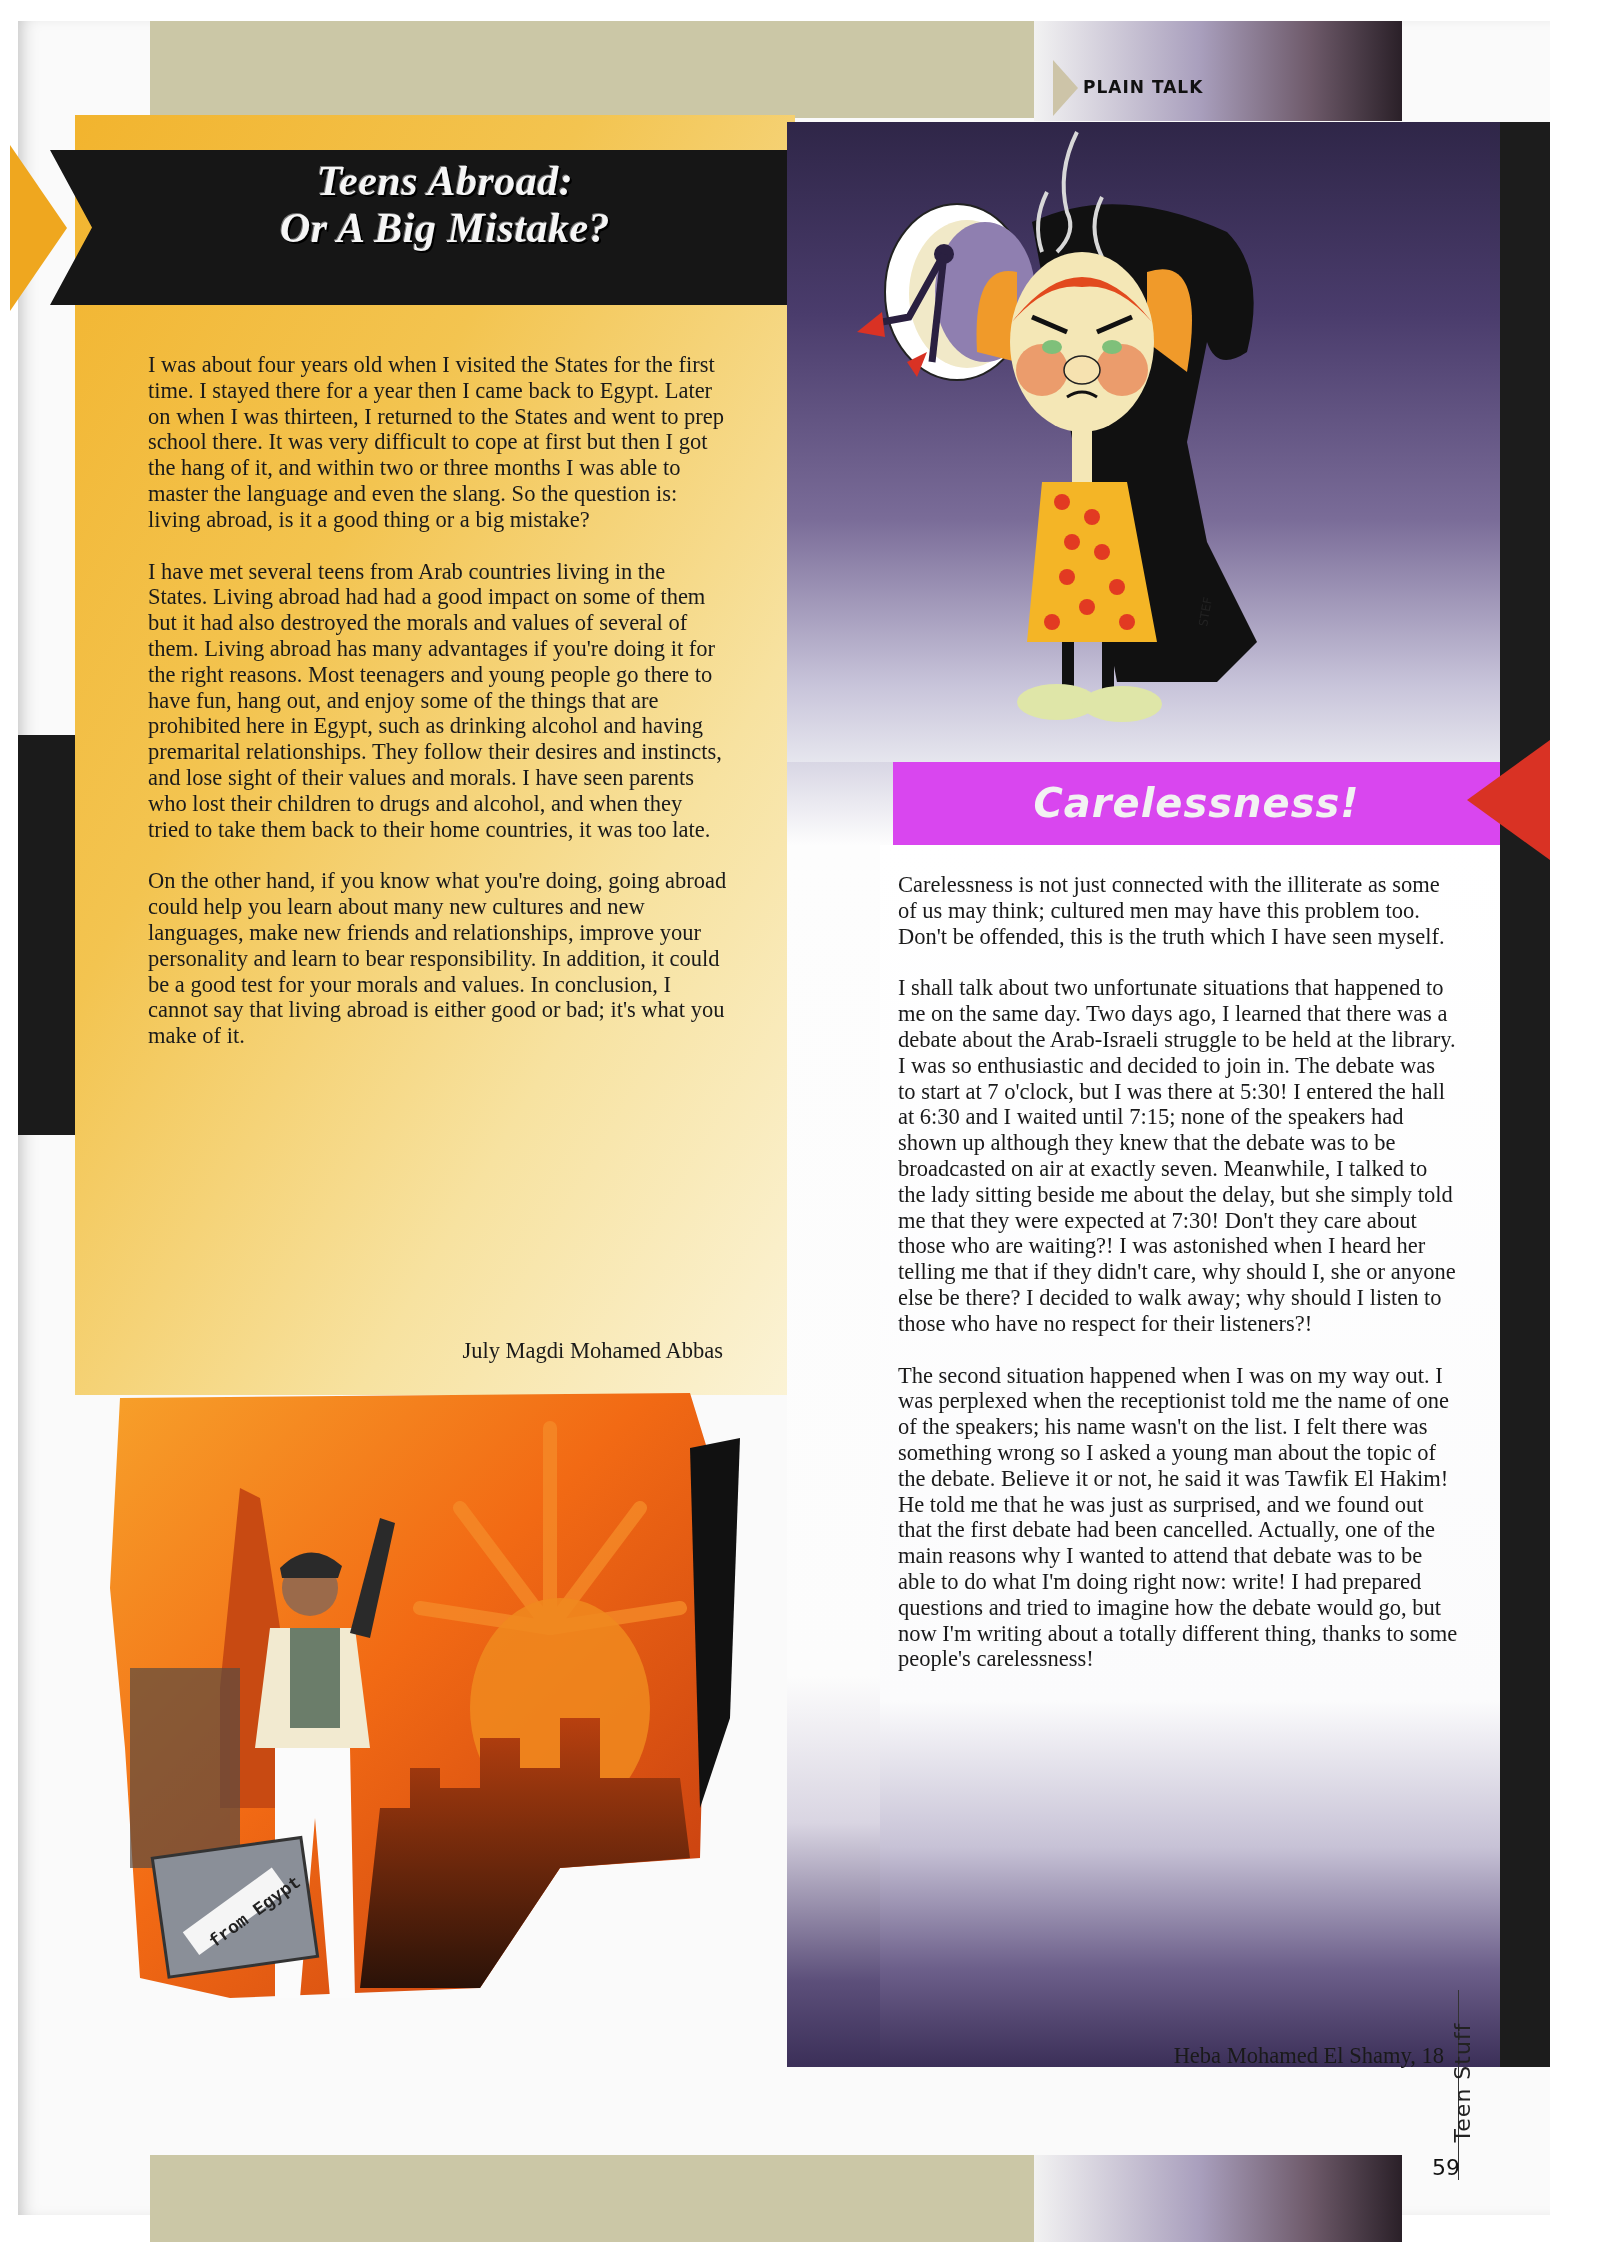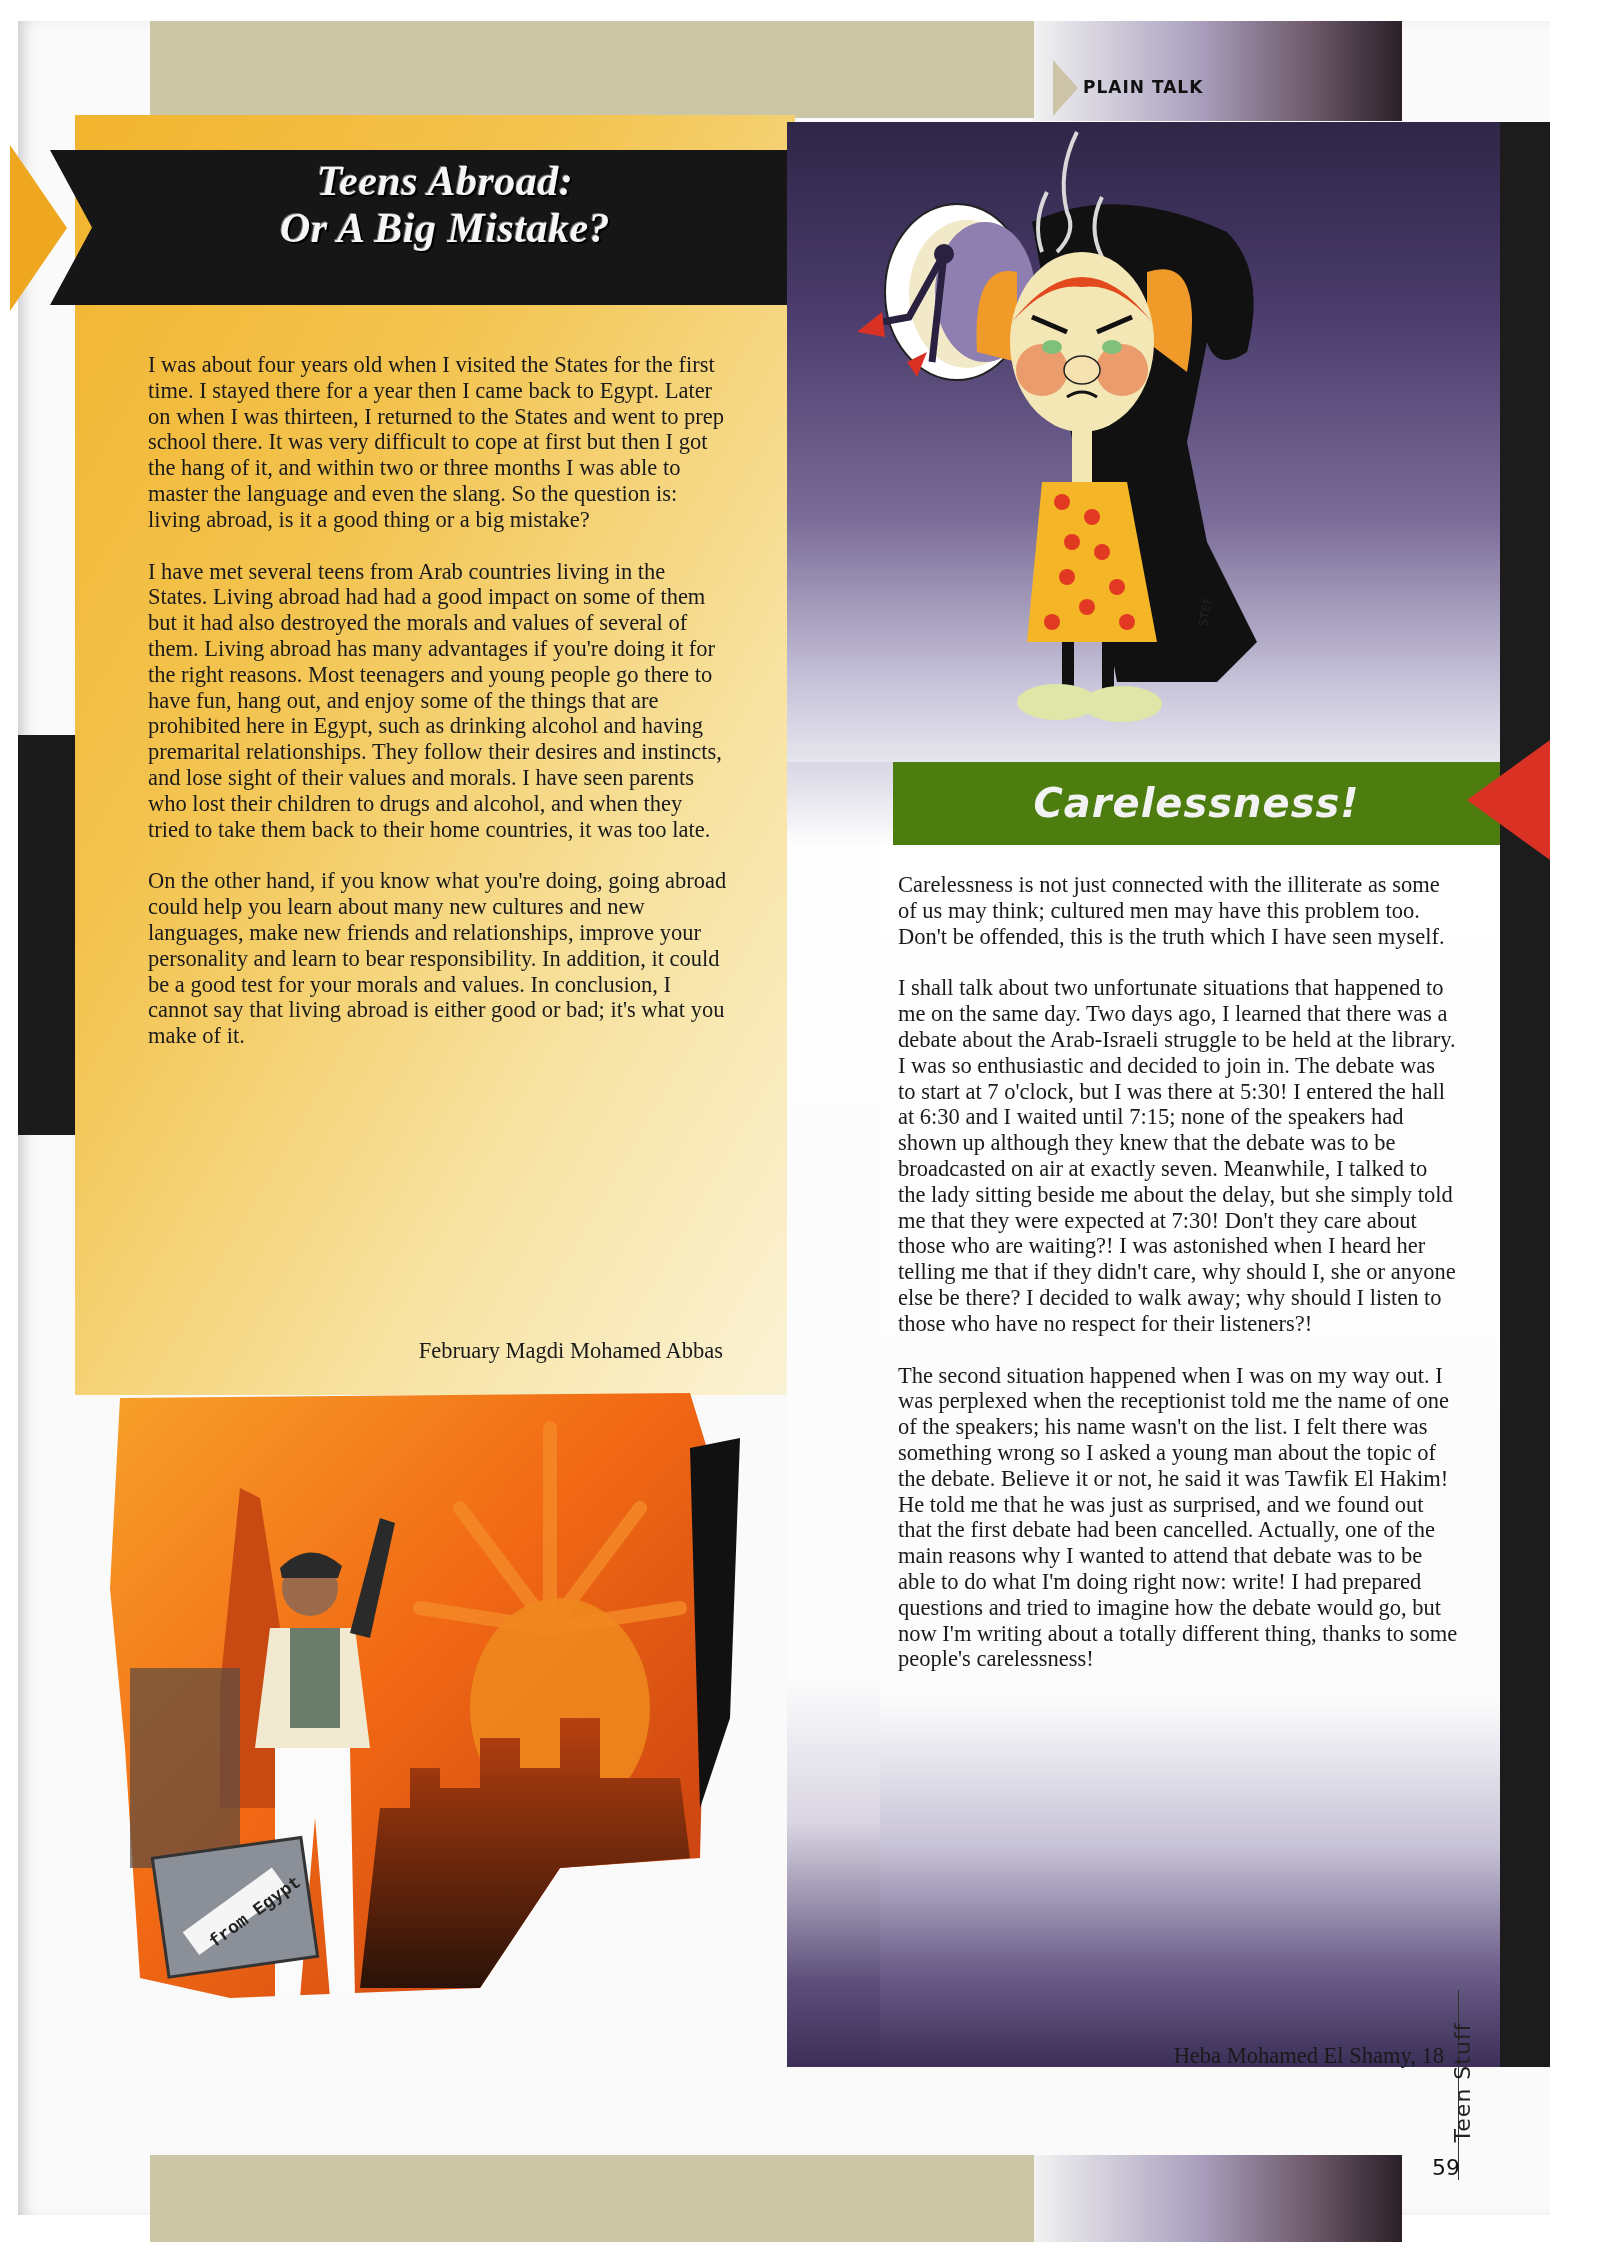--- a/index.html
+++ b/index.html
@@ -52,21 +52,21 @@
   .plain-talk .tri { position: absolute; left: 0; top: 0; width: 0; height: 0;
     border-top: 28px solid transparent; border-bottom: 28px solid transparent;
     border-left: 25px solid #cdc4a8; }
   .plain-talk .label { position: absolute; left: 30px; top: 17px; font-family: "DejaVu Sans", sans-serif;
     font-weight: bold; font-size: 17px; letter-spacing: 1px; color: #111; }
 
   .right-illus { left: 787px; top: 122px; width: 713px; height: 640px;
     background: linear-gradient(180deg, #2f2648 0%, #4a3c6c 30%, #7a6c98 62%, #c8c4da 88%, #e6e6ee 100%); }
   .right-black-strip { left: 1500px; top: 122px; width: 50px; height: 1945px; background: #1c1c1c; }
 
-  .care-banner { left: 893px; top: 762px; width: 607px; height: 83px; background: #4d7c0f; }
+  .care-banner { left: 893px; top: 762px; width: 607px; height: 83px; background: #d946ef; }
   .care-title { position: absolute; left: 0; top: 0; width: 100%; height: 83px; text-align: center;
     font-family: "DejaVu Sans", sans-serif; font-weight: bold; font-style: italic;
     color: #f2f2f2; font-size: 40px; line-height: 83px; letter-spacing: 1px; }
   .red-tri { left: 1467px; top: 740px; width: 0; height: 0;
     border-top: 60px solid transparent; border-bottom: 60px solid transparent;
     border-right: 83px solid #d93224; }
 
   .right-body-bg { left: 880px; top: 845px; width: 620px; height: 1222px;
     background: linear-gradient(180deg, #ffffff 0%, #fbfbfc 70%, #c7c2d6 82%, #6c5f8a 92%, #3b2f58 100%); }
   .right-body-left-bg { left: 787px; top: 762px; width: 106px; height: 83px; background: linear-gradient(180deg,#d8d6e4,#fdfdfd); }
@@ -106,21 +106,21 @@
     <div>Teens Abroad:</div>
     <div>Or A Big Mistake?</div>
   </div>
 </div>
 
 <div class="abs left-body article-text">
   <p>I was about four years old when I visited the States for the first time. I stayed there for a year then I came back to Egypt. Later on when I was thirteen, I returned to the States and went to prep school there. It was very difficult to cope at first but then I got the hang of it, and within two or three months I was able to master the language and even the slang. So the question is: living abroad, is it a good thing or a big mistake?</p>
   <p>I have met several teens from Arab countries living in the States. Living abroad had had a good impact on some of them but it had also destroyed the morals and values of several of them. Living abroad has many advantages if you're doing it for the right reasons. Most teenagers and young people go there to have fun, hang out, and enjoy some of the things that are prohibited here in Egypt, such as drinking alcohol and having premarital relationships. They follow their desires and instincts, and lose sight of their values and morals. I have seen parents who lost their children to drugs and alcohol, and when they tried to take them back to their home countries, it was too late.</p>
   <p>On the other hand, if you know what you're doing, going abroad could help you learn about many new cultures and new languages, make new friends and relationships, improve your personality and learn to bear responsibility. In addition, it could be a good test for your morals and values. In conclusion, I cannot say that living abroad is either good or bad; it's what you make of it.</p>
 </div>
-<div class="abs left-author">February Magdi Mohamed Abbas</div>
+<div class="abs left-author">July Magdi Mohamed Abbas</div>
 
 <div class="abs collage">
   <svg width="660" height="620" viewBox="0 0 660 620" xmlns="http://www.w3.org/2000/svg">
     <defs>
       <linearGradient id="og" x1="0" y1="0" x2="1" y2="1">
         <stop offset="0" stop-color="#f7a02a"></stop>
         <stop offset="0.45" stop-color="#f26a14"></stop>
         <stop offset="1" stop-color="#c23a10"></stop>
       </linearGradient>
       <linearGradient id="city" x1="0" y1="0" x2="0" y2="1">

